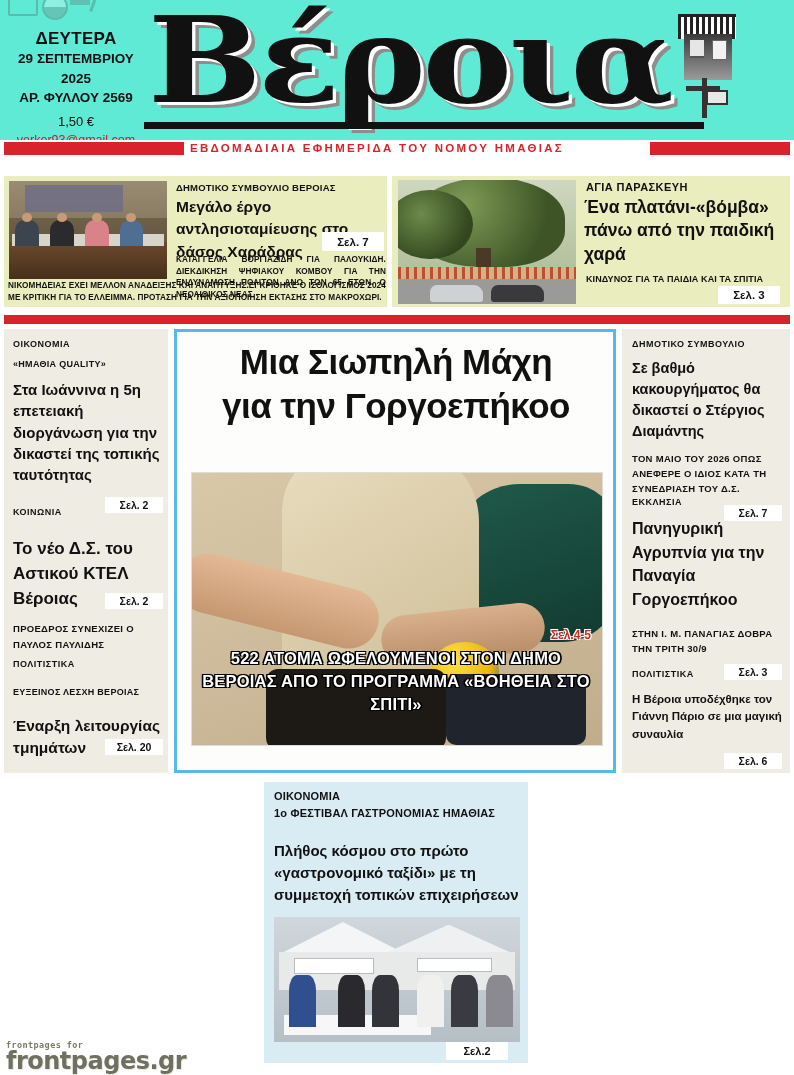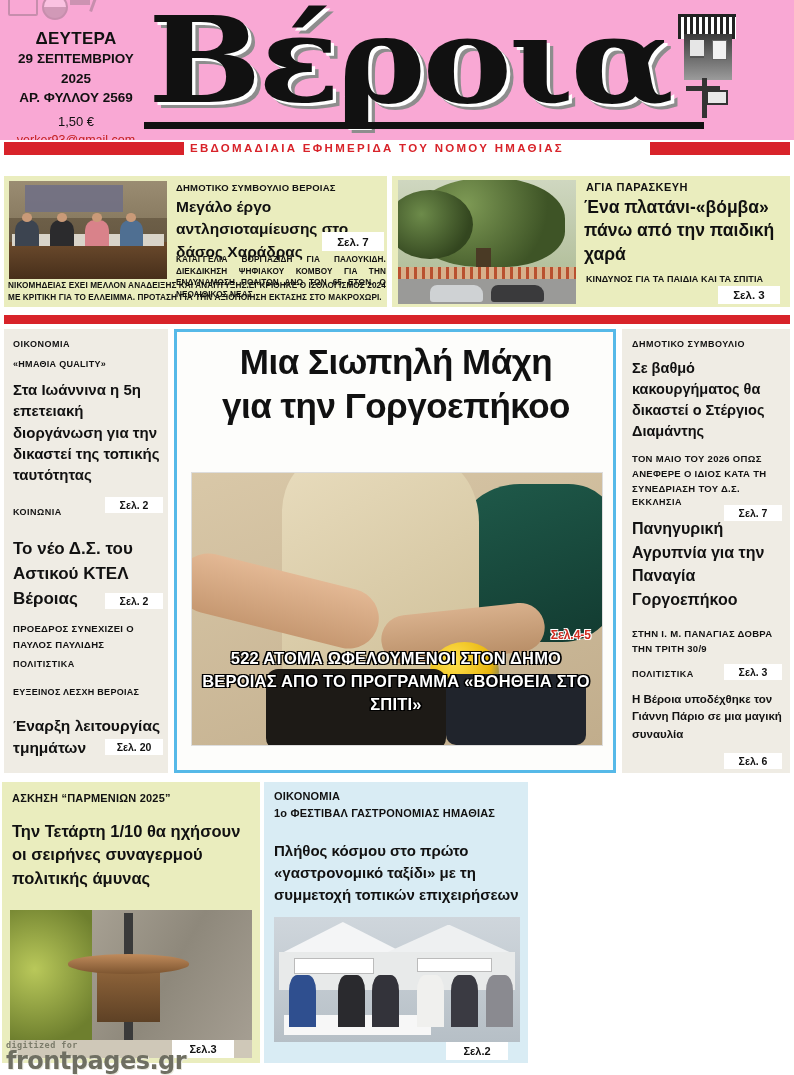--- a/index.html
+++ b/index.html
@@ -8,21 +8,21 @@
     width:794px;height:1075px;
     background:#ffffff;
     font-family:"Liberation Sans","DejaVu Sans",sans-serif;
     color:#111;
     overflow:hidden;
     position:relative;
   }
   .page{width:794px;height:1075px;position:relative;box-sizing:border-box;}
 
   
-  .masthead{position:relative;height:140px;width:794px;background:#f9a8d4;}
+  .masthead{position:relative;height:140px;width:794px;background:#5eead4;}
   .corner-logo{
     position:absolute;left:8px;top:-6px;width:100px;height:26px;
     opacity:.30;
   }
   .corner-logo .cl-a{position:absolute;left:0;top:4px;width:26px;height:14px;border:2px solid #555;border-radius:2px;}
   .corner-logo .cl-b{position:absolute;left:34px;top:0px;width:22px;height:22px;border-radius:50%;border:2px solid #555;background:linear-gradient(#fff 50%,#777 50%);}
   .corner-logo .cl-c{position:absolute;left:62px;top:6px;width:20px;height:5px;background:#666;}
   .corner-logo .cl-d{position:absolute;left:84px;top:1px;width:3px;height:17px;background:#555;transform:rotate(20deg);}
 
   .mast-left{position:absolute;left:6px;top:28px;width:140px;text-align:center;}
@@ -386,35 +386,20 @@
         <div class="hl" style="font-size:11.5px;line-height:1.5;margin-top:12px;">Η Βέροια υποδέχθηκε τον Γιάννη Πάριο σε μια μαγική συναυλία</div>
         <div style="text-align:right;margin-top:8px;">
           <span class="pagebox">Σελ. 6</span>
         </div>
       </div>
     </div>
   </div>
 
   <div class="bottom">
 
-    <div class="b1">
-      <div class="b-kicker" style="position:absolute;left:10px;top:10px;">ΑΣΚΗΣΗ “ΠΑΡΜΕΝΙΩΝ 2025”</div>
-      <div class="b-h" style="position:absolute;left:10px;top:38px;width:240px;font-size:16.5px;line-height:1.42;">Την Τετάρτη 1/10 θα ηχήσουν οι σειρήνες συναγερμού πολιτικής άμυνας</div>
-      <div style="position:absolute;left:8px;top:128px;width:242px;height:148px;overflow:hidden;">
-        <div class="ph">
-          <div class="ps-rock"></div>
-          <div class="ps-green"></div>
-          <div class="ps-pole"></div>
-          <div class="ps-body"></div>
-          <div class="ps-cap"></div>
-          <div class="ps-base"></div>
-        </div>
-      </div>
-      <div class="b-pagebox" style="left:170px;top:258px;">Σελ.3</div>
-    </div>
 
     <div class="b2">
       <div class="b-kicker" style="position:absolute;left:10px;top:8px;">ΟΙΚΟΝΟΜΙΑ</div>
       <div class="b-kicker" style="position:absolute;left:10px;top:25px;">1ο ΦΕΣΤΙΒΑΛ ΓΑΣΤΡΟΝΟΜΙΑΣ ΗΜΑΘΙΑΣ</div>
       <div class="b-h" style="position:absolute;left:10px;top:58px;width:248px;font-size:15px;line-height:1.45;">Πλήθος κόσμου στο πρώτο «γαστρονομικό ταξίδι» με τη συμμετοχή τοπικών επιχειρήσεων</div>
       <div style="position:absolute;left:10px;top:135px;width:246px;height:125px;overflow:hidden;">
         <div class="ph">
           <div class="pf-sky"></div>
           <div class="pf-t1"></div>
           <div class="pf-t2"></div>
@@ -429,17 +414,17 @@
           <div class="pf-p" style="left:72%;background:#3a3a42;"></div>
           <div class="pf-p" style="left:86%;background:#8a8a90;"></div>
         </div>
       </div>
       <div class="b-pagebox" style="left:182px;top:260px;">Σελ.2</div>
     </div>
 
   </div>
 
   <div class="wm">
-    <div class="wm1">digitized for</div>
+    <div class="wm1">frontpages for</div>
     <div class="wm2">frontpages.gr</div>
   </div>
 
 </div>
 
 </body></html>

